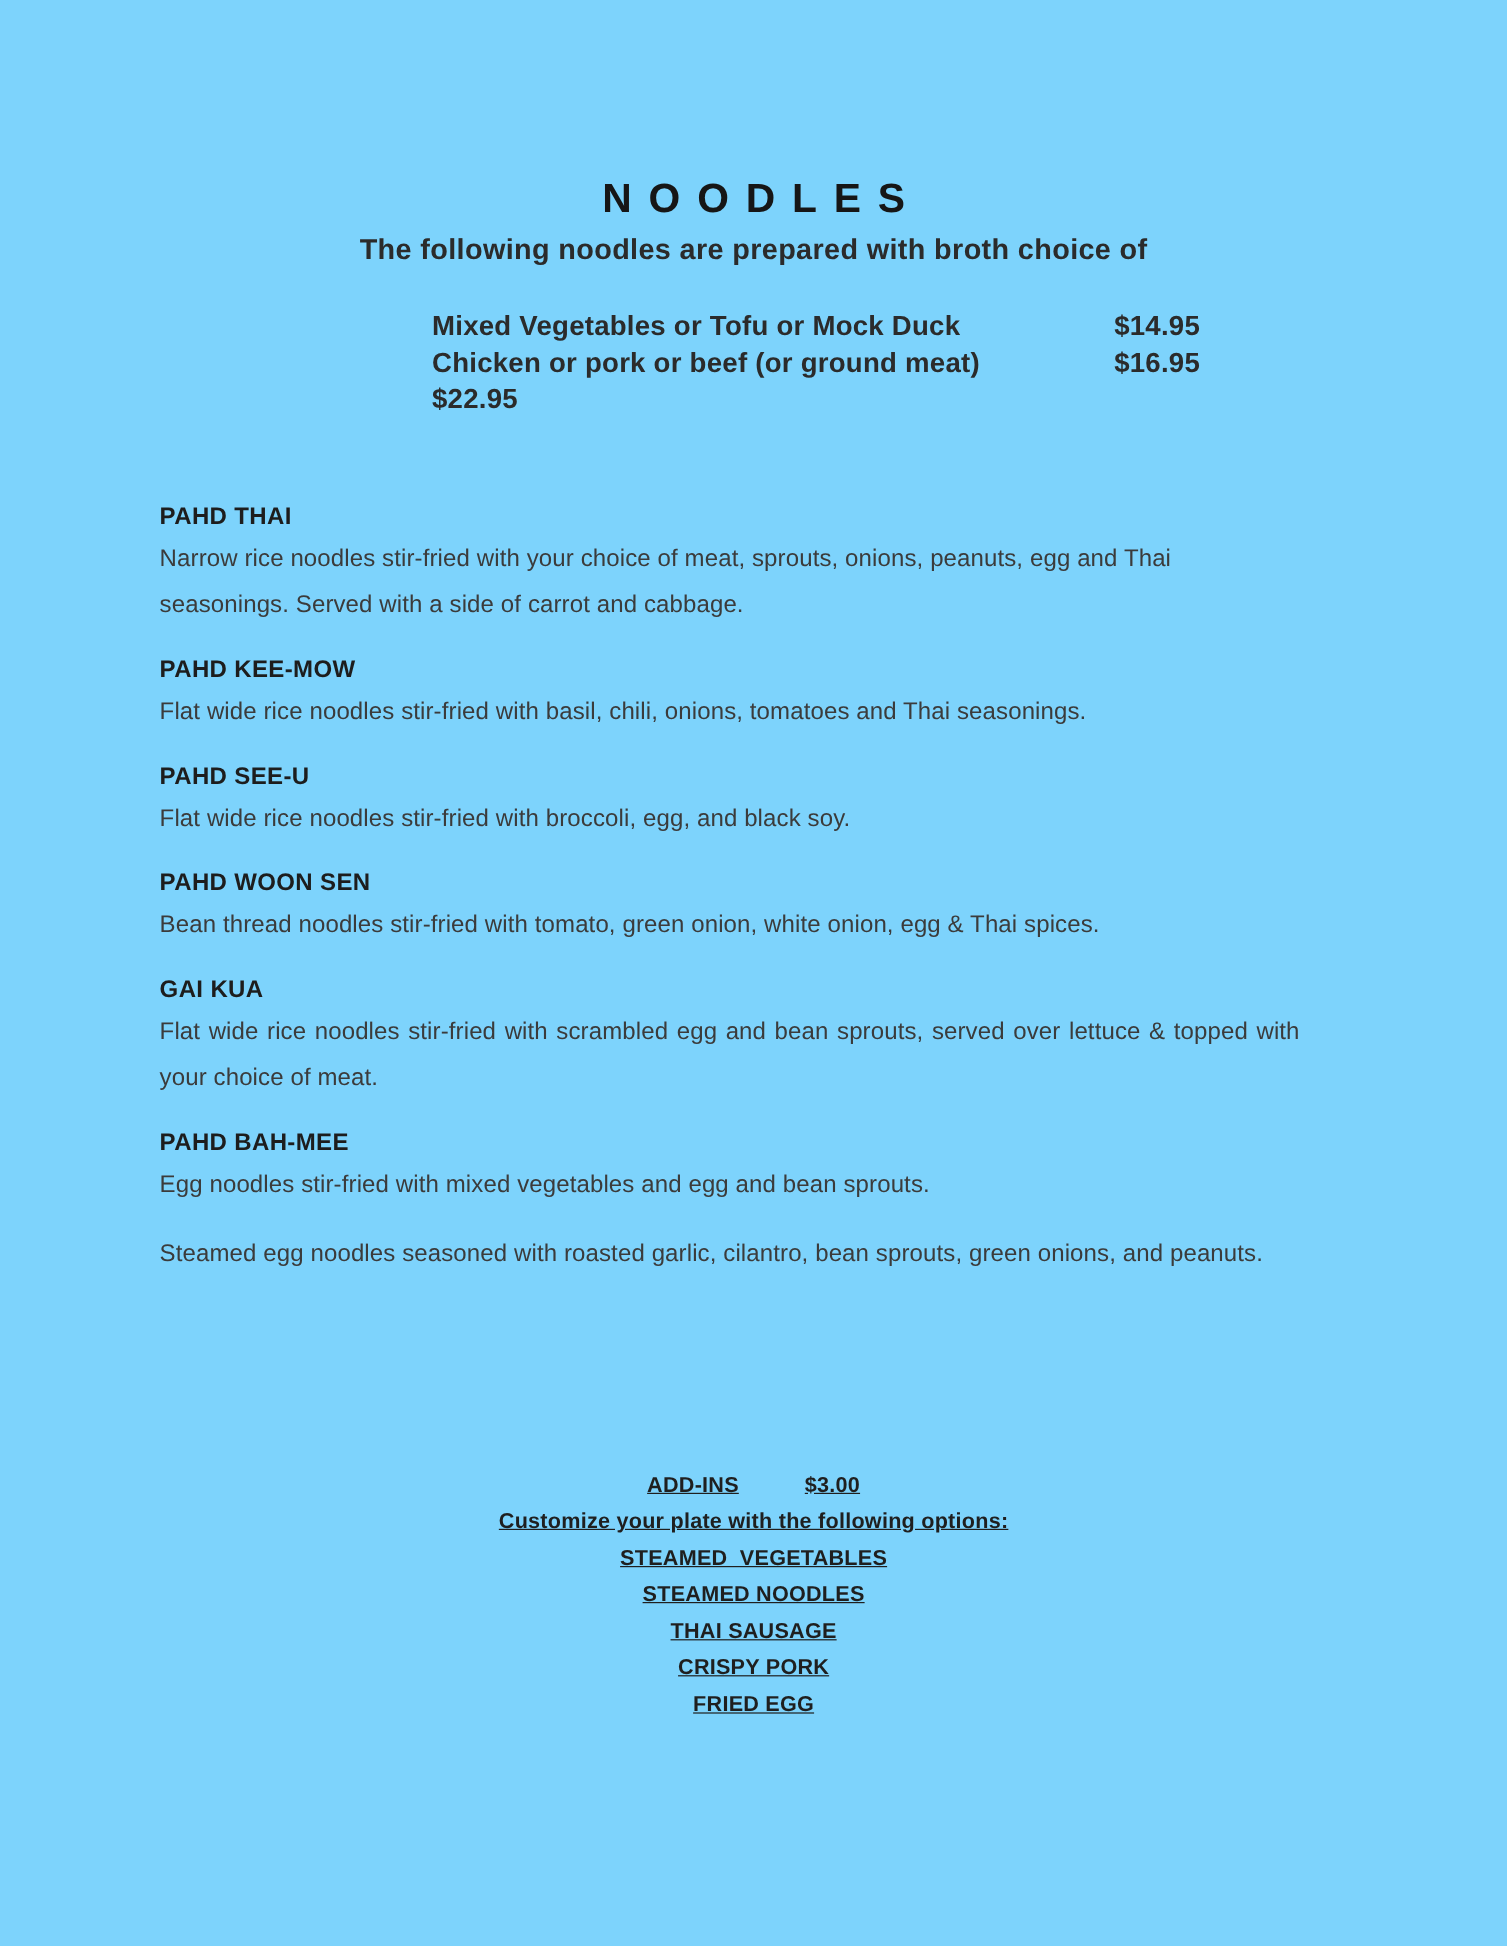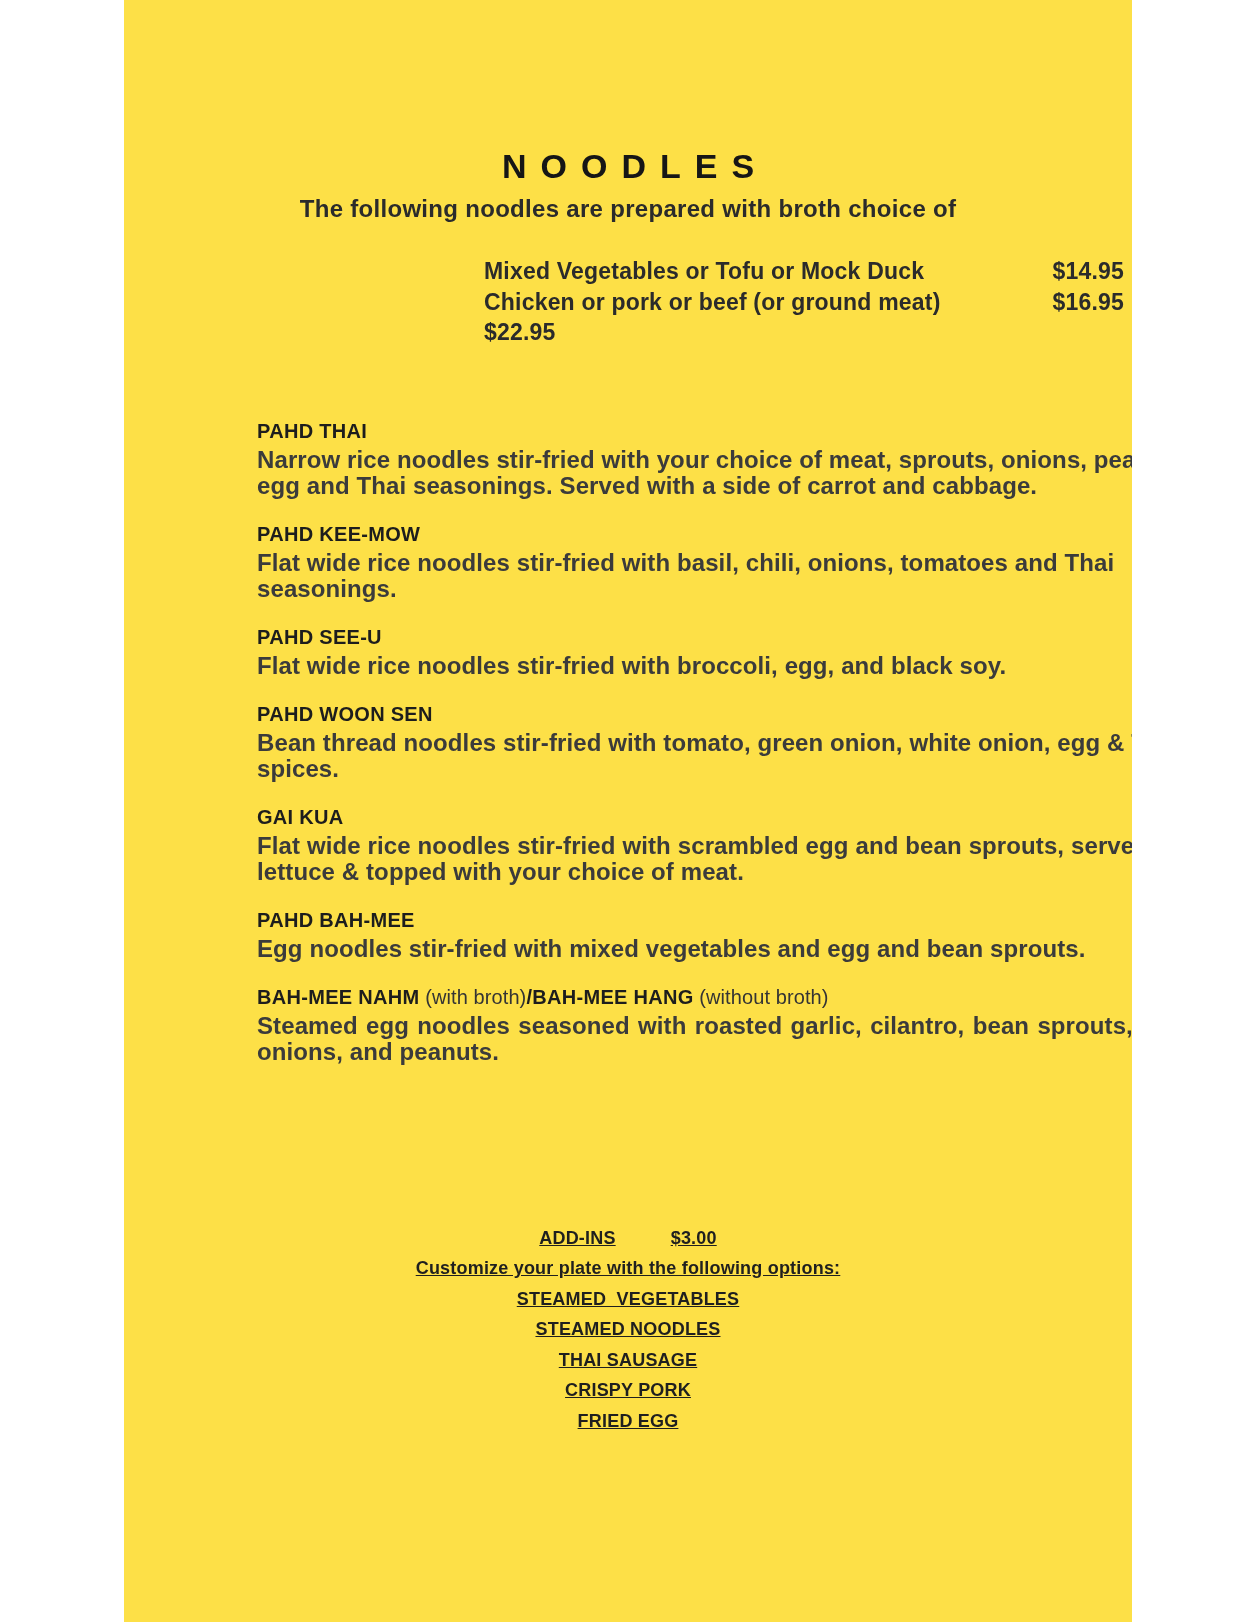--- a/index.html
+++ b/index.html
@@ -1,24 +1,24 @@
 <!DOCTYPE html>
 <html><head>
 <meta charset="utf-8">
 <style>
   * { margin: 0; padding: 0; box-sizing: border-box; }
   html, body { background: #ffffff; }
   body { font-family: "Liberation Sans", sans-serif; }
 
   .page {
     position: relative;
-    width: 1008px;
+    width: 1256px;
     height: 1622px;
     margin: 0 auto;
-    background: #fde047;
+    background: #7dd3fc;
     color: #2f2f2f;
     overflow: hidden;
   }
 
   
   .title {
     padding-top: 146px;
     text-align: center;
     font-size: 34px;
     line-height: 40px;
@@ -66,23 +66,23 @@
     font-weight: 700;
     letter-spacing: 0.3px;
     color: #1d1d1d;
   }
   .item-name .name-regular {
     font-weight: 400;
     letter-spacing: 0.1px;
     color: #343434;
   }
   .item-desc {
-    font-size: 24px;
-    line-height: 26px;
-    font-weight: 700;
+    font-size: 20px;
+    line-height: 38px;
+    font-weight: 400;
     letter-spacing: 0.1px;
     color: #3b3b3b;
   }
   .item-desc.justify { text-align: justify; }
 
   
   .addins {
     margin-top: 158px;
     text-align: center;
     font-size: 18px;
@@ -143,21 +143,20 @@
       <h2 class="item-name">GAI KUA</h2>
       <p class="item-desc justify">Flat wide rice noodles stir-fried with scrambled egg and bean sprouts, served over lettuce &amp; topped with your choice of meat.</p>
     </section>
 
     <section class="item">
       <h2 class="item-name">PAHD BAH-MEE</h2>
       <p class="item-desc">Egg noodles stir-fried with mixed vegetables and egg and bean sprouts.</p>
     </section>
 
     <section class="item">
-      <h2 class="item-name"><span>BAH-MEE NAHM</span><span class="name-regular"> (with broth)</span><span>/BAH-MEE HANG</span><span class="name-regular"> (without broth)</span></h2>
       <p class="item-desc justify">Steamed egg noodles seasoned with roasted garlic, cilantro, bean sprouts, green onions, and peanuts.</p>
     </section>
 
   </div>
 
   <div class="addins">
     <p class="addins-line"><span>ADD-INS</span><span class="addins-price">$3.00</span></p>
     <p class="addins-line">Customize your plate with the following options:</p>
     <p class="addins-line addins-option">STEAMED  VEGETABLES</p>
     <p class="addins-line addins-option">STEAMED NOODLES</p>

